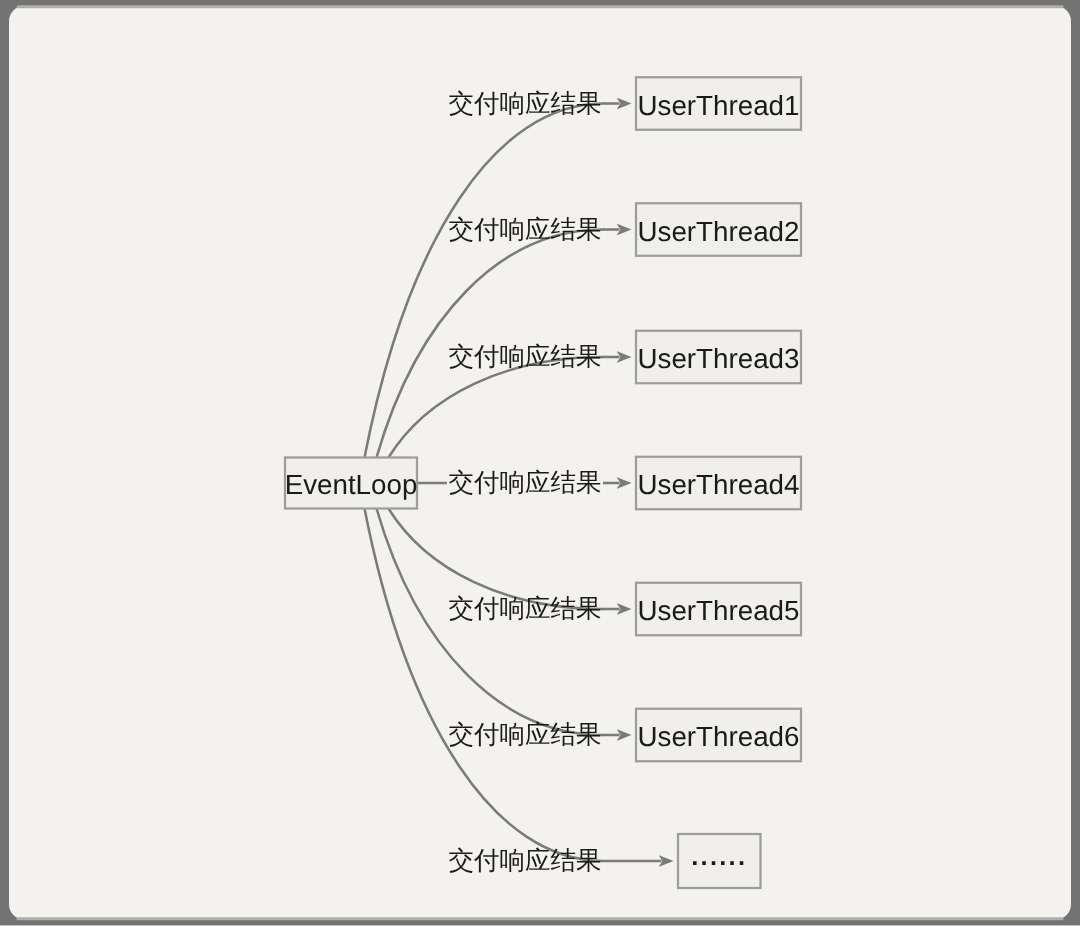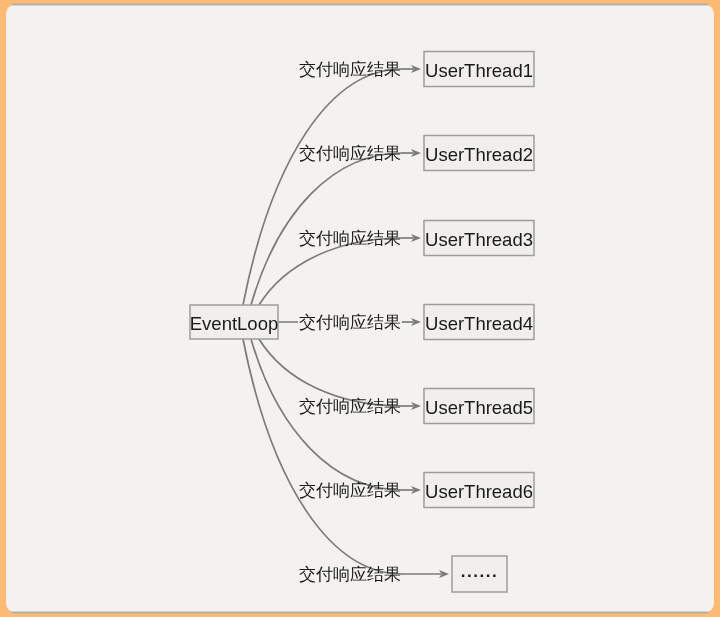--- a/index.html
+++ b/index.html
@@ -5,21 +5,21 @@
   html, body {
     margin: 0;
     padding: 0;
     background: #ffffff;
     font-family: "Liberation Sans", "DejaVu Sans", sans-serif;
   }
   .page {
     position: relative;
     width: 720px;
     height: 617px;
-    background: #fdba74;
+    background: #737373;
     overflow: hidden;
   }
   svg { display: block; }
   svg text {
     font-family: "Liberation Sans", "DejaVu Sans", sans-serif;
     fill: #1a1a1a;
   }
   .node-box {
     stroke-width: 1.5;
   }

